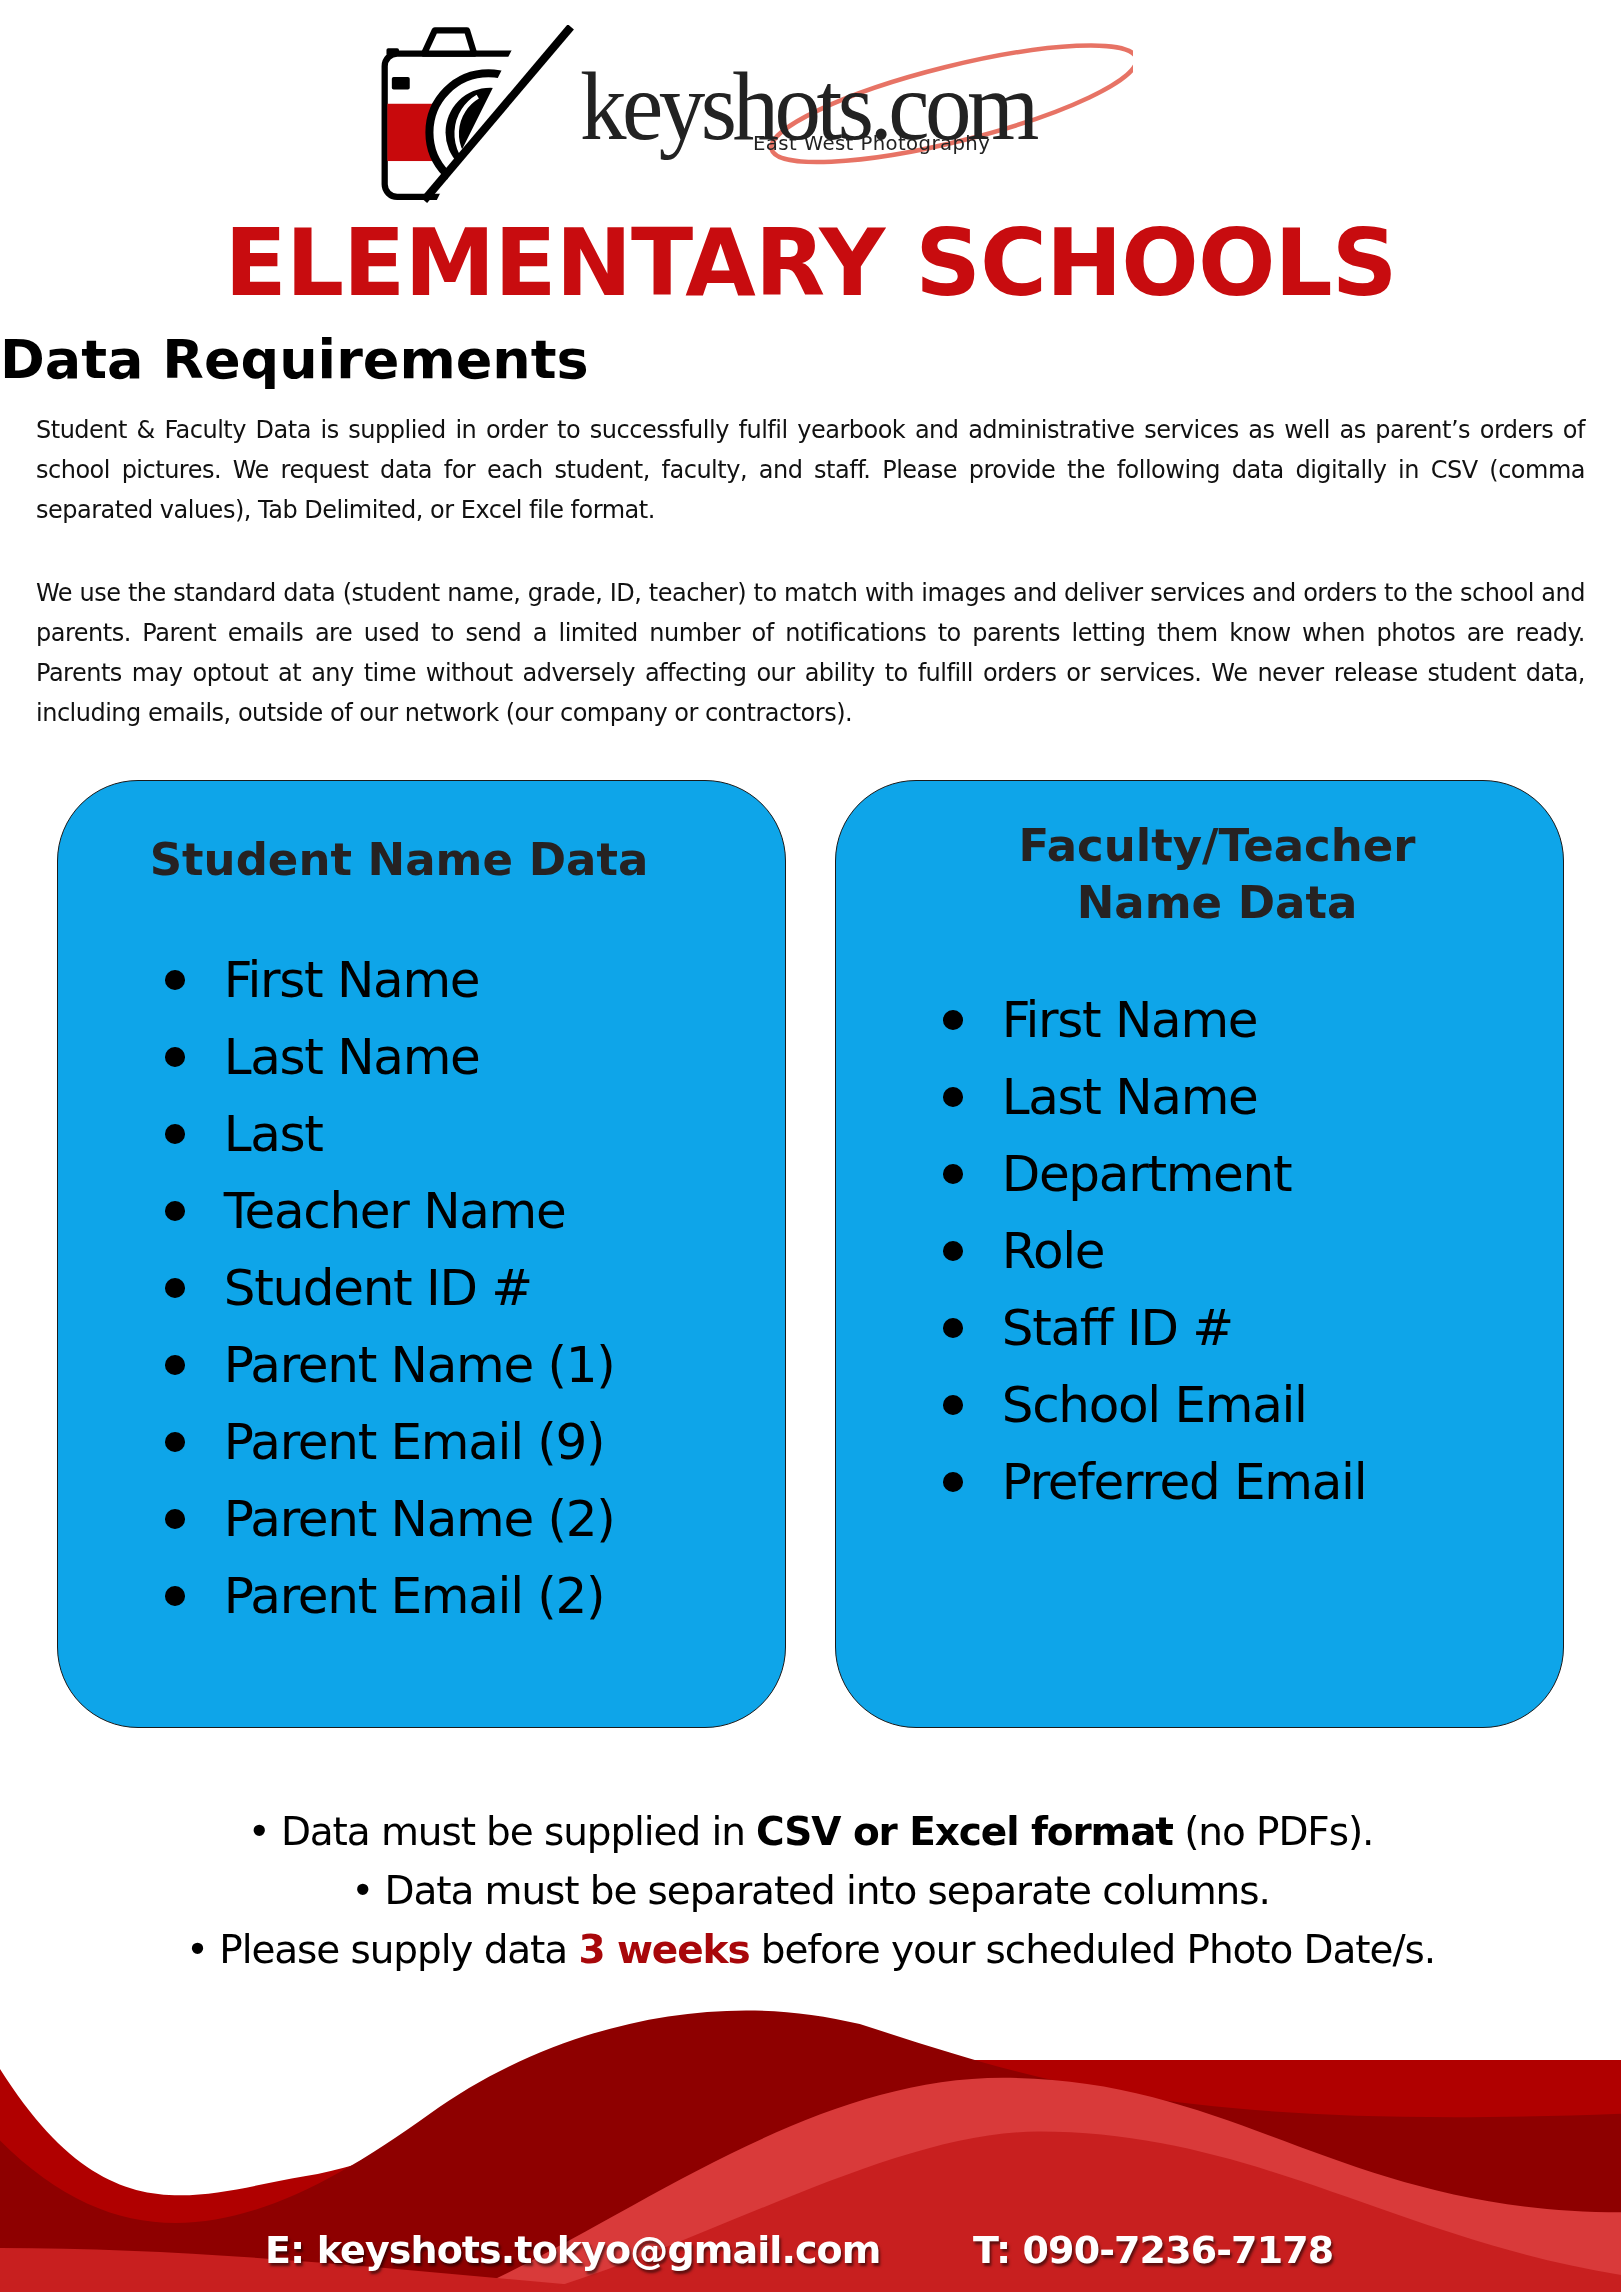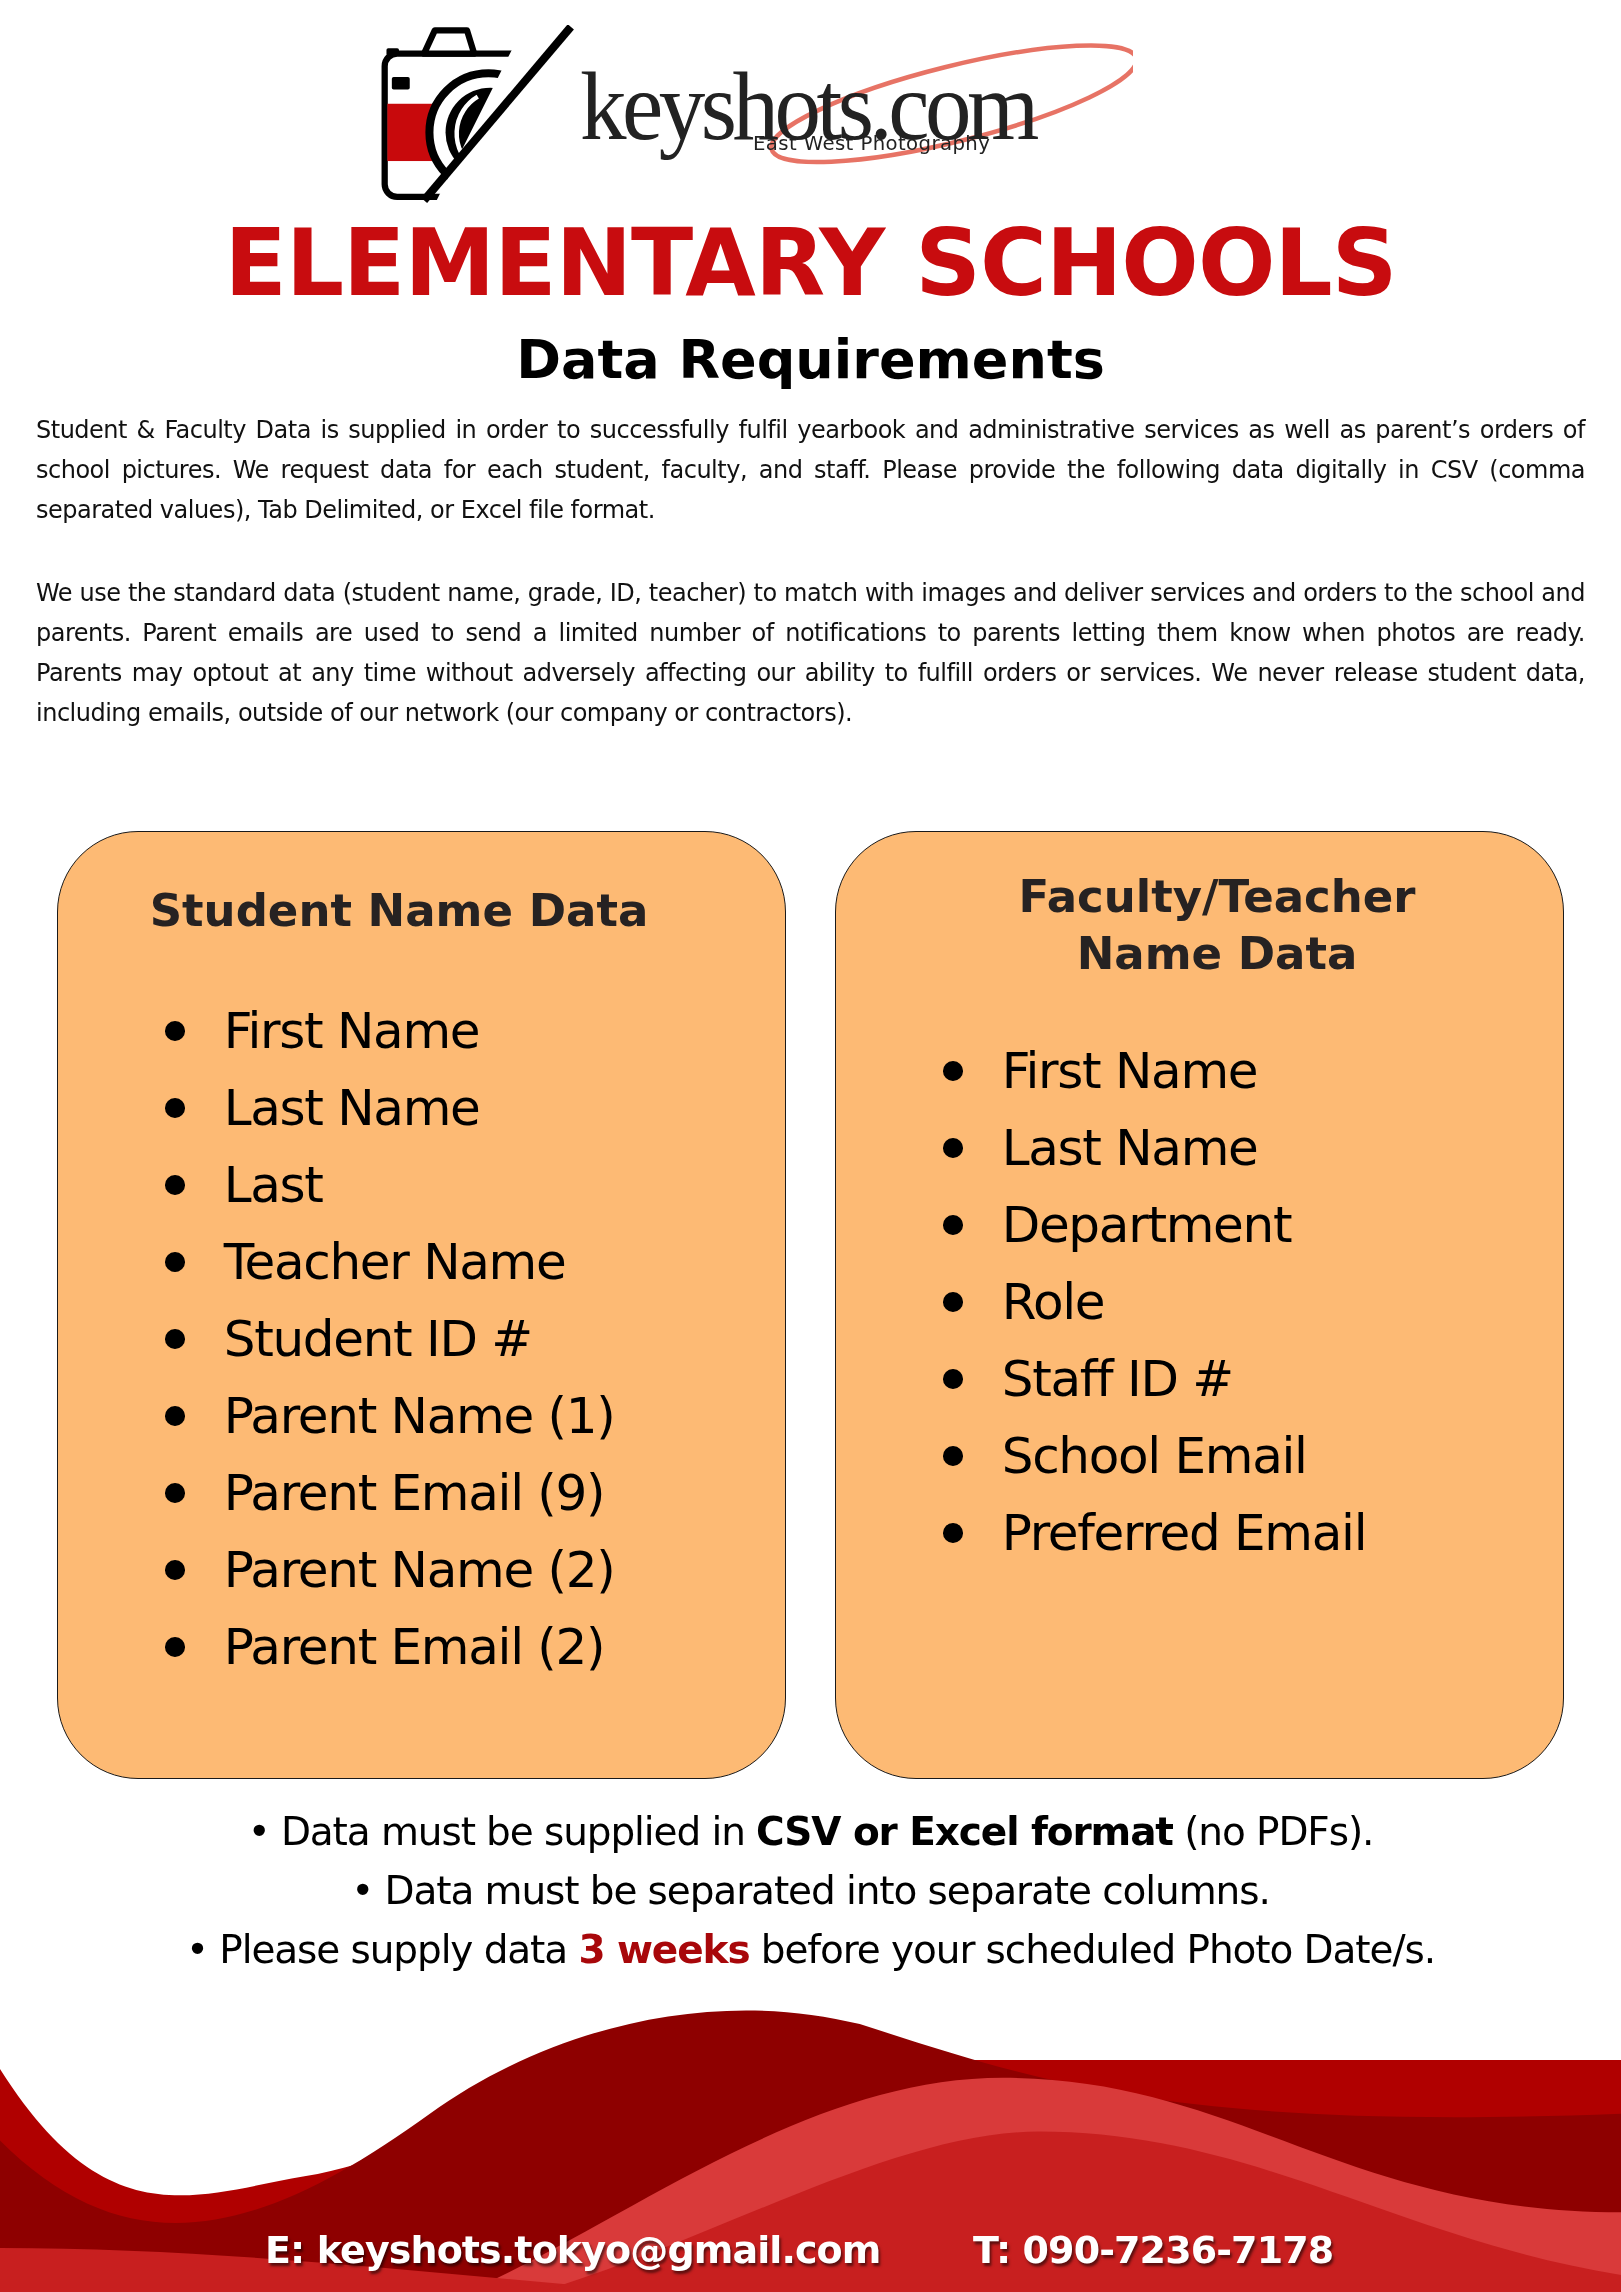--- a/index.html
+++ b/index.html
@@ -11,32 +11,32 @@
     .logo svg { position: absolute; left: 0; top: 0; }
     .logo-word { position: absolute; left: 199px; top: 34px; font-family: "Liberation Serif", serif;
       font-size: 93px; color: #222; letter-spacing: -4.5px; line-height: 1; transform: scaleY(1.05); }
     .logo-tag { position: absolute; left: 372px; top: 107px; font-family: "DejaVu Sans", sans-serif;
       font-size: 19.7px; color: #222; letter-spacing: 0.4px; }
 
     
     .title { position: absolute; left: 0; width: 1621px; top: 215px; text-align: center;
       font-family: "DejaVu Sans", sans-serif; font-weight: bold; font-size: 93px; color: #c80c0f;
       letter-spacing: -0.9px; line-height: 1.05; transform: scaleX(0.98); }
-    .subtitle { position: absolute; left: 0; width: 1621px; top: 330px; text-align: center;
+    .subtitle { position: absolute; left: 0; width: 1621px; top: 330px; text-align: left;
       font-family: "DejaVu Sans", sans-serif; font-weight: bold; font-size: 54px; color: #000;
       line-height: 1.1; }
 
     
     .intro { position: absolute; left: 36px; width: 1549px; font-family: "DejaVu Sans", sans-serif;
       font-size: 24px; line-height: 40px; color: #111; text-align: justify; letter-spacing: -0.5px; }
     .intro.p1 { top: 410px; }
     .intro.p2 { top: 573px; }
 
     
-    .card { position: absolute; top: 831px; height: 948px; background: #fdba74;
+    .card { position: absolute; top: 780px; height: 948px; background: #0ea5e9;
       border: 1.8px solid #1a1a1a; border-radius: 81px; }
     .card.left { left: 57px; width: 729px; }
     .card.right { left: 835px; width: 729px; }
     .card-title { position: absolute; left: 0; width: 100%; text-align: center;
       font-family: "DejaVu Sans", sans-serif; font-weight: bold; font-size: 45px; color: #262222;
       line-height: 57px; }
     .card.left .card-title { top: 50px; padding-right: 45px; }
     .card.right .card-title { top: 36px; padding-left: 35px; }
     .card-list { position: absolute; left: 107px; list-style: none; }
     .card.left .card-list { top: 161px; }

